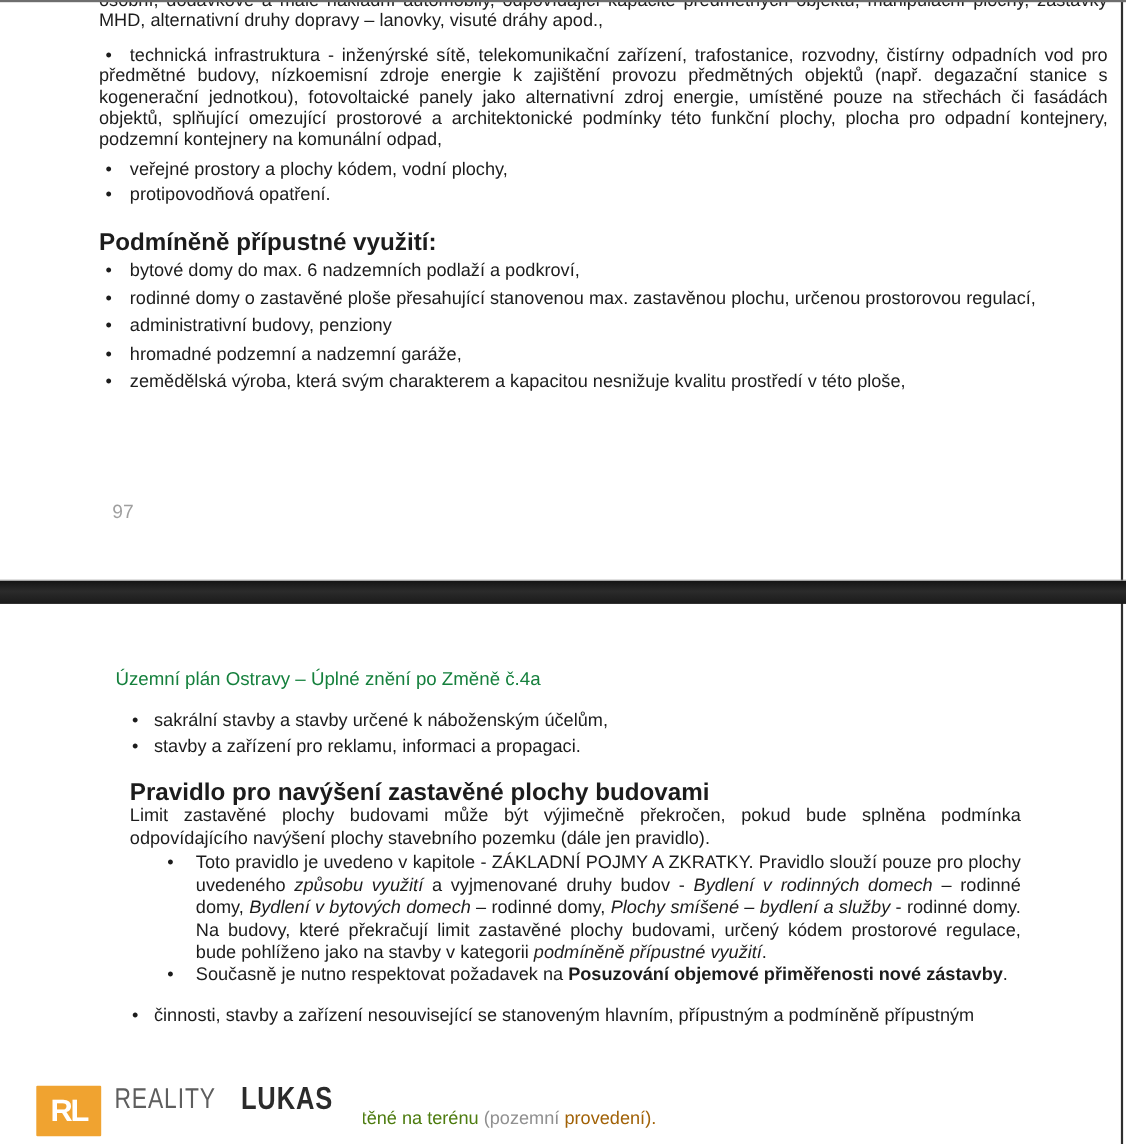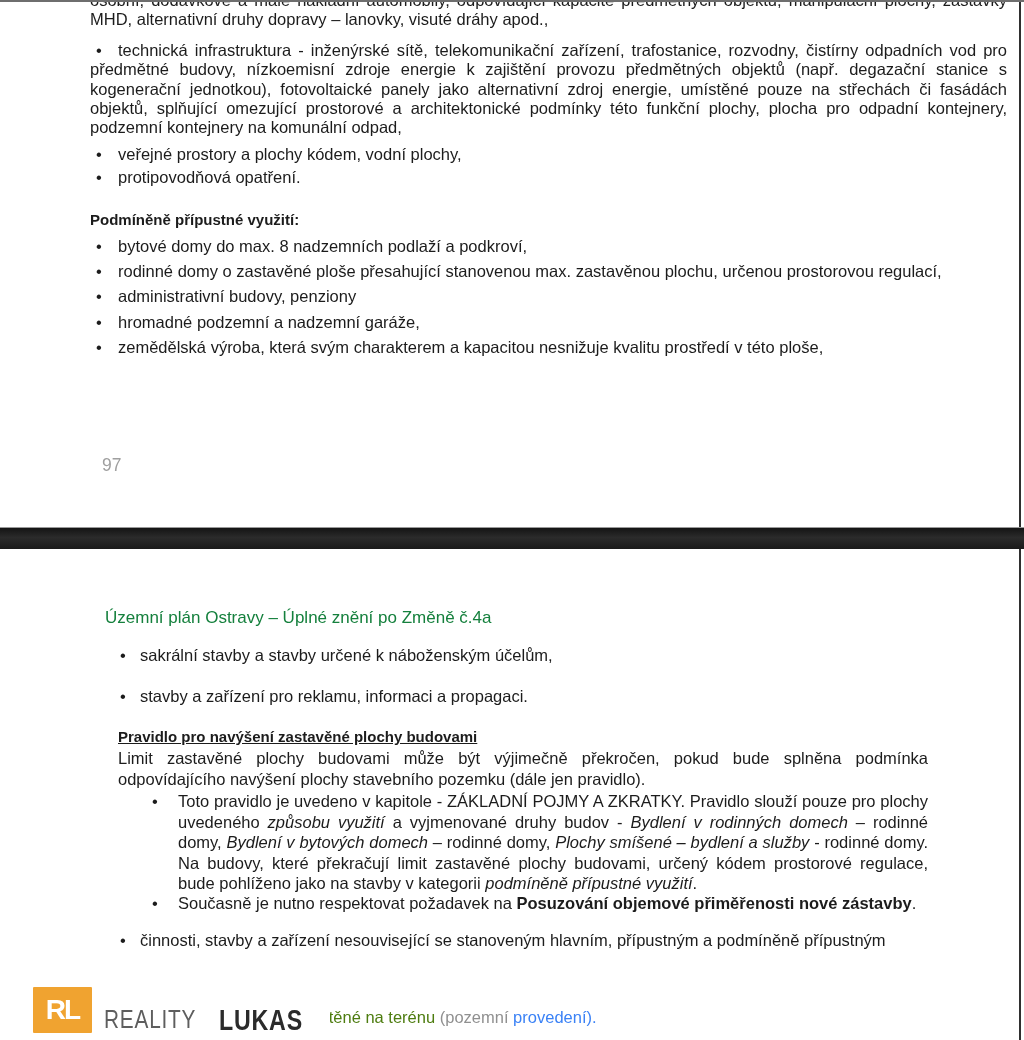--- a/index.html
+++ b/index.html
@@ -19,51 +19,51 @@
   }
   
   .page1{position:absolute;top:0;left:90px;width:917px;height:527px;}
   .page1 p{margin:0;font-size:16.5px;line-height:19.4px;}
   .just{text-align:justify;}
   .cont{margin-top:-9px !important;}
   .hang-b{margin-top:11px !important;}
   .hang-s{margin-top:7px !important;}
   .hang-s2{margin-top:4px !important;}
   .bdot{display:inline-block;width:28px;text-indent:6px;}
-  h3{font-size:15px;line-height:20px;font-weight:700;margin:0;}
+  h3{font-size:22px;line-height:20px;font-weight:700;margin:0;}
   .p1-head{margin:22px 0 7px 0;}
   .blist{list-style:none;margin:0;padding:0;font-size:16.5px;line-height:19.4px;}
   .blist li{position:relative;padding-left:28px;}
   .blist li::before{content:"\2022";position:absolute;left:6px;}
   .blist li + li{margin-top:6px;}
   .pagenum{position:absolute;left:12px;top:455px;font-size:17.5px;color:#9f9f9f;}
   
   .page2{position:absolute;top:548px;left:0;width:1024px;height:492px;font-size:16.5px;line-height:20.5px;}
   .doc-header{margin:60px 0 0 105px;font-size:17px;color:#15803d;}
   .p2list{margin:17px 0 0 114px;width:820px;}
   .p2list li{padding-left:26px;}
   .p2list li::before{left:6px;}
-  .p2list li + li{margin-top:22px;}
-  .rule-head{margin:21px 4px 0 118px;text-decoration:underline;}
+  .p2list li + li{margin-top:5px;}
+  .rule-head{margin:21px 4px 0 118px;}
   .rule-para{margin:1px 0 0 118px;width:810px;font-size:16.5px;line-height:20.5px;}
   .rule-para p{margin:0;}
   .rlist{margin:2px 0 0 118px;width:810px;}
   .rlist li{padding-left:60px;line-height:20.4px;}
   .rlist li::before{left:34px;}
   .rlist li + li{margin-top:0px;}
   .forb-head{margin:27px 0 0 118px;}
   .seg-i{font-style:italic;}
   .seg-b{font-weight:700;}
   
   .faded-line{position:absolute;left:226px;top:1007px;font-size:16.5px;line-height:20px;white-space:nowrap;z-index:3;}
   .f-light{color:#4d7c0f;margin-top:10px;}
   .f-mid{color:#909090;}
-  .f-dark{color:#3b82f6;}
+  .f-dark{color:#a16207;}
   
-  .logo{position:absolute;left:33px;top:987px;display:flex;align-items:flex-end;gap:12px;z-index:5;background:#ffffff;padding-right:6px;}
+  .logo{position:absolute;left:33px;top:987px;display:flex;align-items:flex-start;gap:12px;z-index:5;background:#ffffff;padding-right:6px;}
   .logo-sq{
     width:59px;height:46px;display:flex;align-items:center;justify-content:center;
     color:#ffffff;font-weight:700;font-size:28px;letter-spacing:-2px;border-radius:1px;
   }
   .logo-text{display:flex;}
   .logo-l1{font-size:26px;line-height:23px;color:#5e5e5e;letter-spacing:1px;transform:scaleX(0.8);transform-origin:left;}
   .logo-l2{font-size:29px;line-height:25px;font-weight:700;color:#2b2b2b;letter-spacing:1px;transform:scaleX(0.8);transform-origin:left;}
 </style>
 </head>
 <body>
@@ -76,21 +76,21 @@
 
   <p class="just hang-b"><span class="bdot">•</span><span>technická infrastruktura - inženýrské sítě, telekomunikační zařízení, trafostanice, rozvodny, čistírny odpadních vod pro předmětné budovy, nízkoemisní zdroje energie k zajištění provozu předmětných objektů (např. degazační stanice s kogenerační jednotkou), fotovoltaické panely jako alternativní zdroj energie, umístěné pouze na střechách či fasádách objektů, splňující omezující prostorové a architektonické podmínky této funkční plochy, plocha pro odpadní kontejnery, podzemní kontejnery na komunální odpad,</span></p>
 
   <p class="hang-s"><span class="bdot">•</span><span>veřejné prostory a plochy kódem, vodní plochy,</span></p>
 
   <p class="hang-s2"><span class="bdot">•</span><span>protipovodňová opatření.</span></p>
 
   <h3 class="p1-head">Podmíněně přípustné využití:</h3>
 
   <ul class="blist">
-    <li class="just">bytové domy do max. 8 nadzemních podlaží a podkroví,</li>
+    <li class="just">bytové domy do max. 6 nadzemních podlaží a podkroví,</li>
     <li class="just">rodinné domy o zastavěné ploše přesahující stanovenou max. zastavěnou plochu, určenou prostorovou regulací,</li>
     <li class="just">administrativní budovy, penziony</li>
     <li class="just">hromadné podzemní a nadzemní garáže,</li>
     <li class="just">zemědělská výroba, která svým charakterem a kapacitou nesnižuje kvalitu prostředí v této ploše,</li>
   </ul>
 
   <div class="pagenum">97</div>
 </section>
 
 <div class="band"></div>

